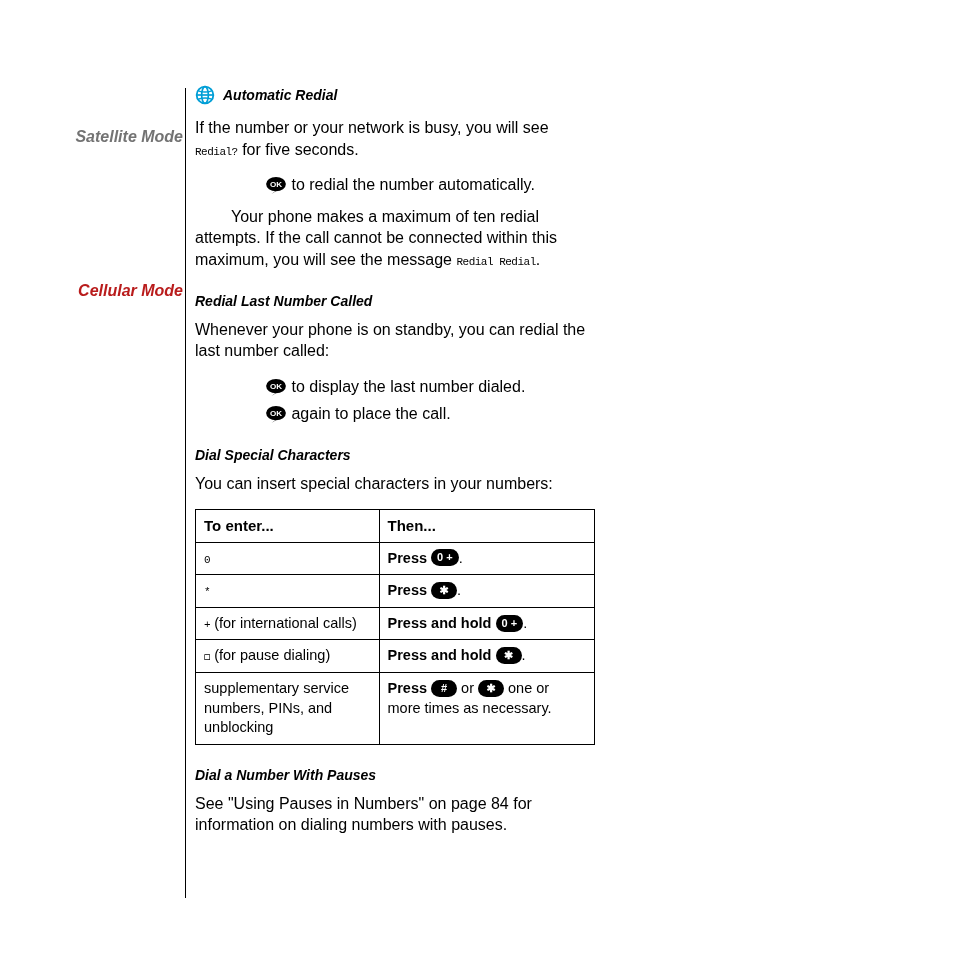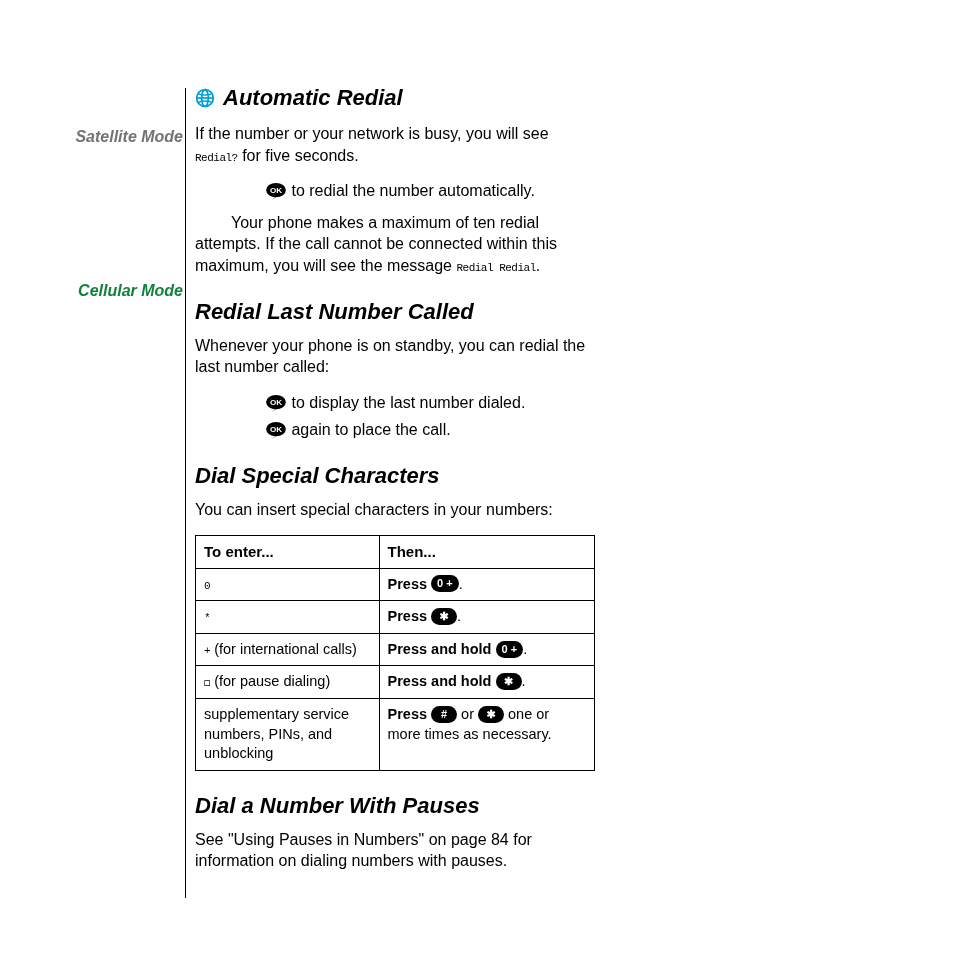--- a/index.html
+++ b/index.html
@@ -23,37 +23,37 @@
     position: absolute;
     left: 40px;
     width: 143px;
     text-align: right;
     font-weight: bold;
     font-style: italic;
     font-size: 16px;
     line-height: 1.2;
   }
   .sat { color: #737373; top: 127px; }
-  .cell { color: #15803d; top: 281px; }
+  .cell { color: #b91c1c; top: 281px; }
   .divider {
     position: absolute;
     left: 185px;
     top: 88px;
     width: 0;
     height: 810px;
     border-left: 1px solid #000;
   }
   .content {
     position: absolute;
     left: 195px;
     top: 85px;
     width: 400px;
   }
   h2 {
-    font-size: 22px;
+    font-size: 14px;
     font-weight: bold;
     font-style: italic;
     margin: 0 0 12px 0;
     display: flex;
     align-items: center;
     gap: 8px;
   }
   h2.sec { margin-top: 22px; margin-bottom: 10px; }
   p { font-size: 16px; line-height: 1.35; margin: 0 0 14px 0; font-weight: 300;}
   .mono { font-family: "Courier New", monospace; font-size: 11px; letter-spacing: -0.5px;}

